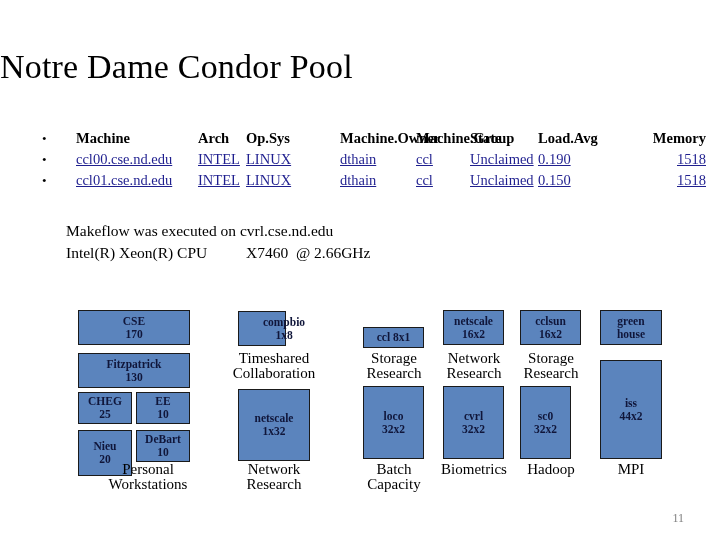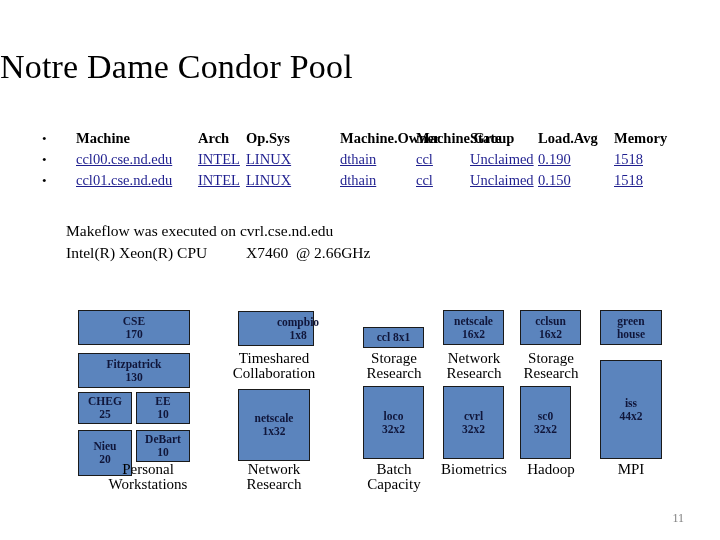--- a/index.html
+++ b/index.html
@@ -66,21 +66,21 @@
     font-family: "Liberation Serif", "DejaVu Serif", serif;
   }
 
   .c-machine   { width: 122px; }
   .c-arch      { width: 48px; }
   .c-opsys     { width: 94px; }
   .c-owner     { width: 76px; }
   .c-group     { width: 54px; }
   .c-state     { width: 68px; }
   .c-load      { width: 76px; }
-  .c-mem       { width: 60px; text-align: left; }
+  .c-mem       { width: 60px; text-align: right; margin-left: 32px; }
 
   .hdr .c-machine { width: 122px; }
   .hdr .c-arch    { width: 48px; }
 
   
   .makeflow {
     position: absolute;
     left: 66px; top: 220px;
     font-size: 15.5px;
     line-height: 22px;
@@ -210,21 +210,21 @@
         <span>DeBart</span>
         <span>10</span>
       </div>
       <div class="cap" style="left:78px; top:162px; width:140px;">
         <div>Personal</div>
         <div>Workstations</div>
       </div>
     </div>
 
     <div class="col">
-      <div class="box" style="left:238px; top:11px; width:76px; height:35px;padding-left:44px;">
+      <div class="box" style="left:238px; top:11px; width:48px; height:35px;padding-left:44px;">
         <span>compbio</span>
         <span>1x8</span>
       </div>
       <div class="cap" style="left:218px; top:51px; width:112px;">
         <div>Timeshared</div>
         <div>Collaboration</div>
       </div>
       <div class="box" style="left:238px; top:89px; width:72px; height:72px;">
         <span>netscale</span>
         <span>1x32</span>

